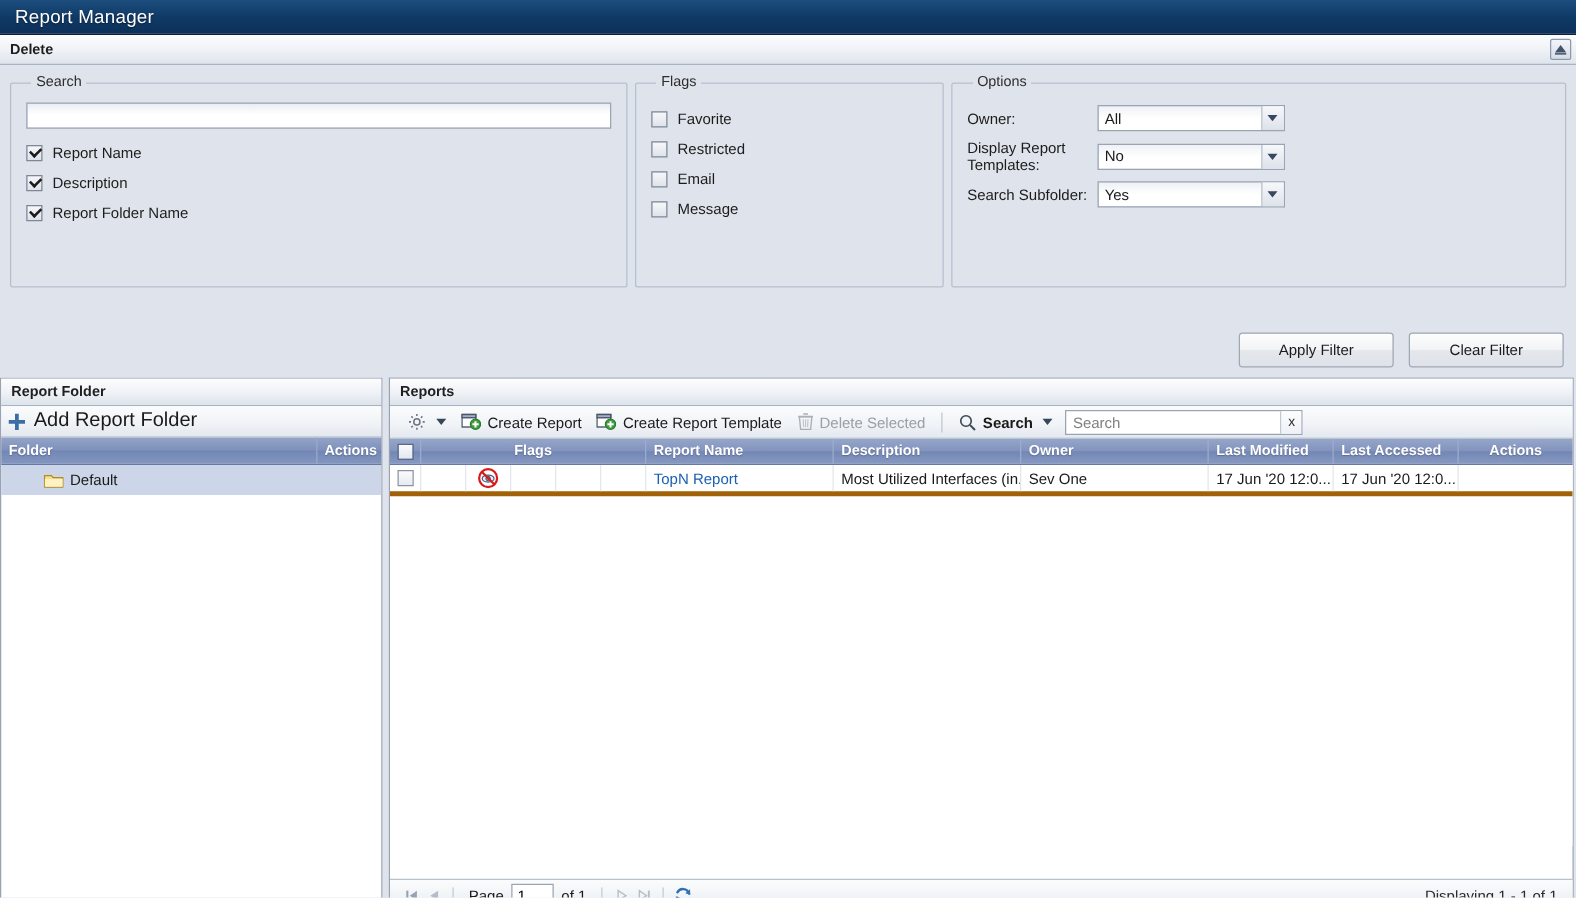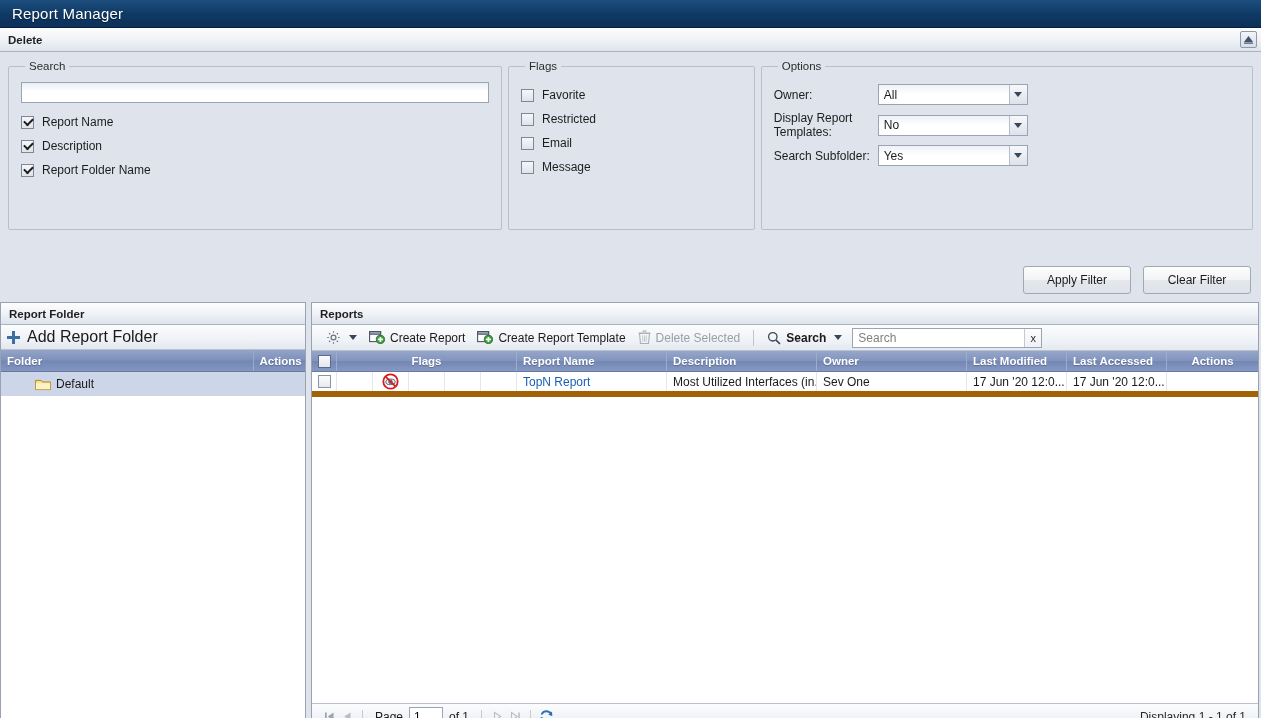--- a/index.html
+++ b/index.html
@@ -123,21 +123,21 @@
     display: flex; align-items: center; justify-content: center;
   }
   .tri-down { width: 0; height: 0; border-left: 4px solid transparent; border-right: 4px solid transparent; border-top: 5px solid #36485e; }
 
   
   .filter-btns {
     position: absolute; right: 10px; bottom: 8px;
     display: flex; gap: 12px;
   }
   .btn {
-    width: 108px; height: 28px;
+    width: 124px; height: 28px;
     border: 1px solid #a0a8b6;
     border-radius: 3px;
     background: linear-gradient(to bottom, #fdfdfd 0%, #f3f4f6 48%, #e4e7ec 52%, #dfe3e9 100%);
     font-size: 12px; color: #1b1b1b;
     display: flex; align-items: center; justify-content: center;
     cursor: pointer;
   }
 
   
   .lower { display: flex; gap: 5px; padding: 0 0 0 0; }
@@ -239,21 +239,21 @@
     border-right: 1px solid #9dacce;
     padding-left: 6px; overflow: hidden; white-space: nowrap;
     text-shadow: 0 1px 1px rgba(0,0,0,.25);
     cursor: pointer;
   }
   .rep-head .hc.center { justify-content: center; padding-left: 0; }
   .hdr-chk {
     width: 13px; height: 13px; border: 1px solid #5c6a86;
     background: linear-gradient(to bottom,#fafbfd,#e2e6ee);
   }
-  .rep-row { display: flex; height: 25px; border-bottom: 6px solid #a16207; background: #fff; }
+  .rep-row { display: flex; height: 25px; border-bottom: 4px solid #a16207; background: #fff; }
   .rep-row .c {
     display: flex; align-items: center;
     padding-left: 6px; font-size: 12px;
     border-right: 1px solid #e3e6ec;
     overflow: hidden; white-space: nowrap;
   }
   .rep-row .c.center { justify-content: center; padding-left: 0; }
   .row-chk { width: 13px; height: 13px; border: 1px solid #8b94a4; background: linear-gradient(to bottom,#fbfcfd,#e7eaf0); cursor: pointer; }
   .link { color: #1a5fb4; cursor: pointer; }
 

